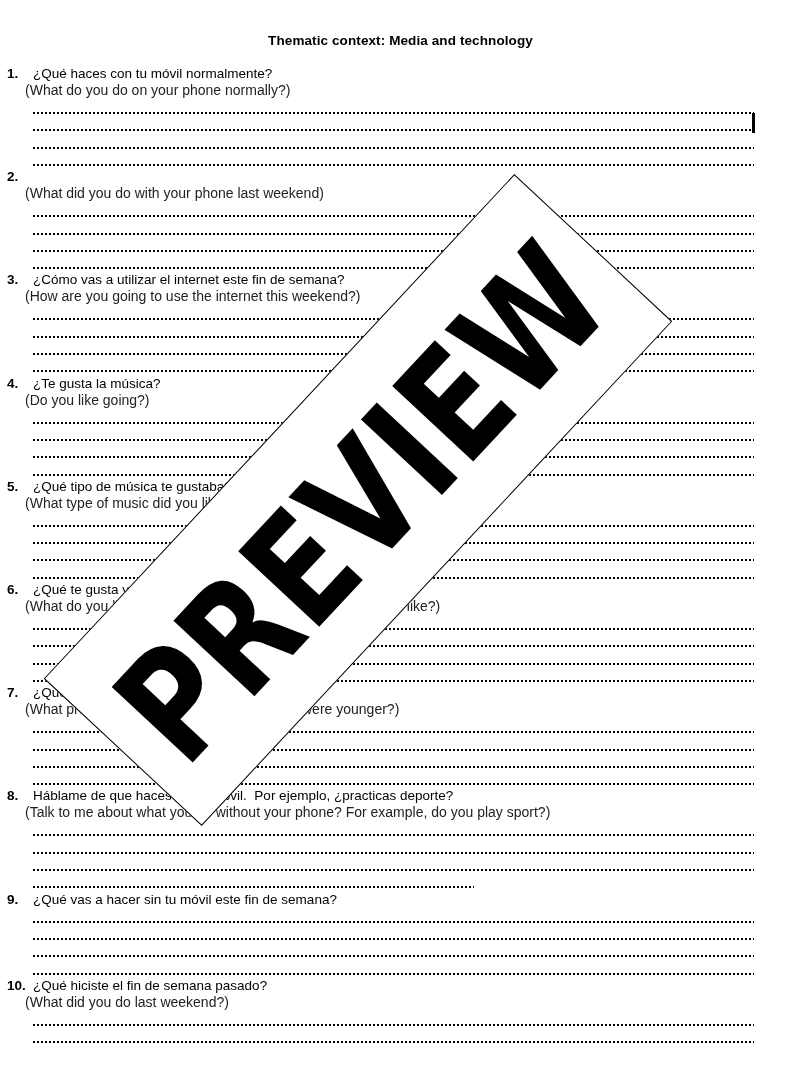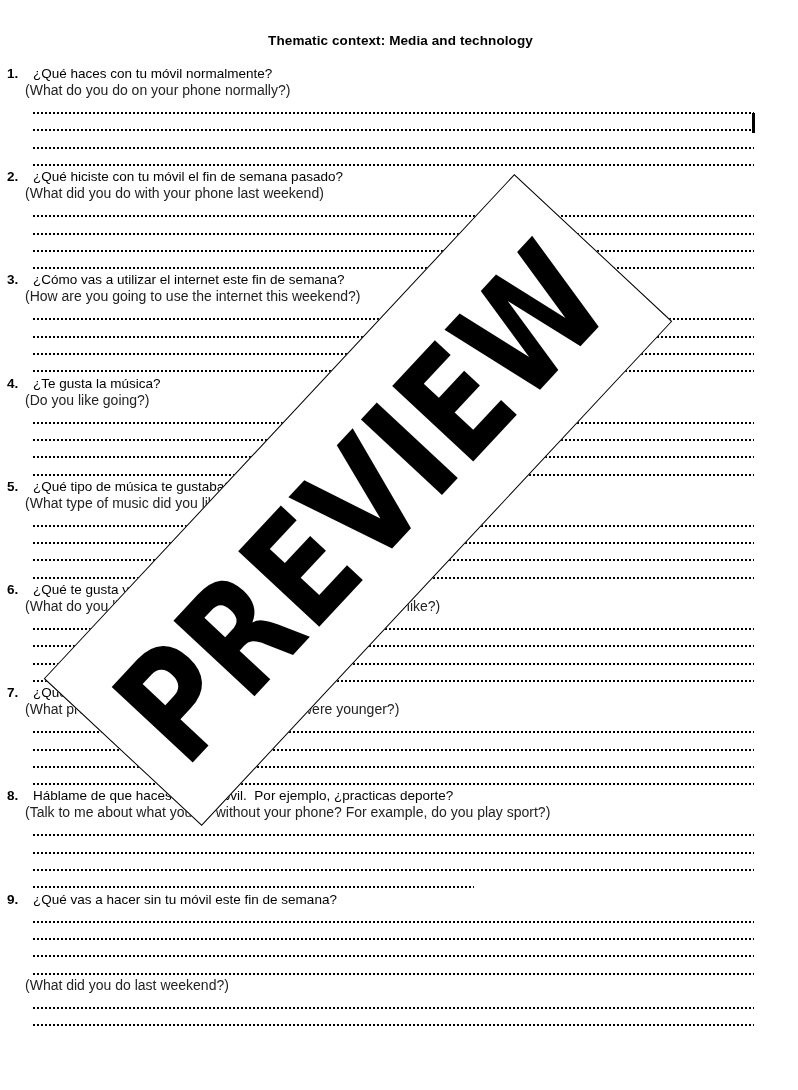--- a/index.html
+++ b/index.html
@@ -45,21 +45,20 @@
       <div class="ansline"></div>
       <div class="ansline"></div>
       <div class="ansline"></div>
       <div class="ansline"></div>
     </div>
   </div>
 
   <div class="qblock">
     <div class="qhead">
       <span class="qnum">2.</span>
-      <span class="qes">¿Qué hiciste con tu móvil el fin de semana pasado?</span>
     </div>
     <div class="qen">(What did you do with your phone last weekend)</div>
     <div class="qlines">
       <div class="ansline"></div>
       <div class="ansline"></div>
       <div class="ansline"></div>
       <div class="ansline"></div>
     </div>
   </div>
 
@@ -154,20 +153,24 @@
     </div>
     <div class="qlines">
       <div class="ansline"></div>
       <div class="ansline"></div>
       <div class="ansline"></div>
       <div class="ansline"></div>
     </div>
   </div>
 
   <div class="qblock">
+    <div class="qhead">
+      <span class="qnum">10.</span>
+      <span class="qes">¿Qué hiciste el fin de semana pasado?</span>
+    </div>
     <div class="qen">(What did you do last weekend?)</div>
     <div class="qlines">
       <div class="ansline"></div>
       <div class="ansline"></div>
     </div>
   </div>
 
   <div class="caret"></div>
 
   <div class="watermark">

